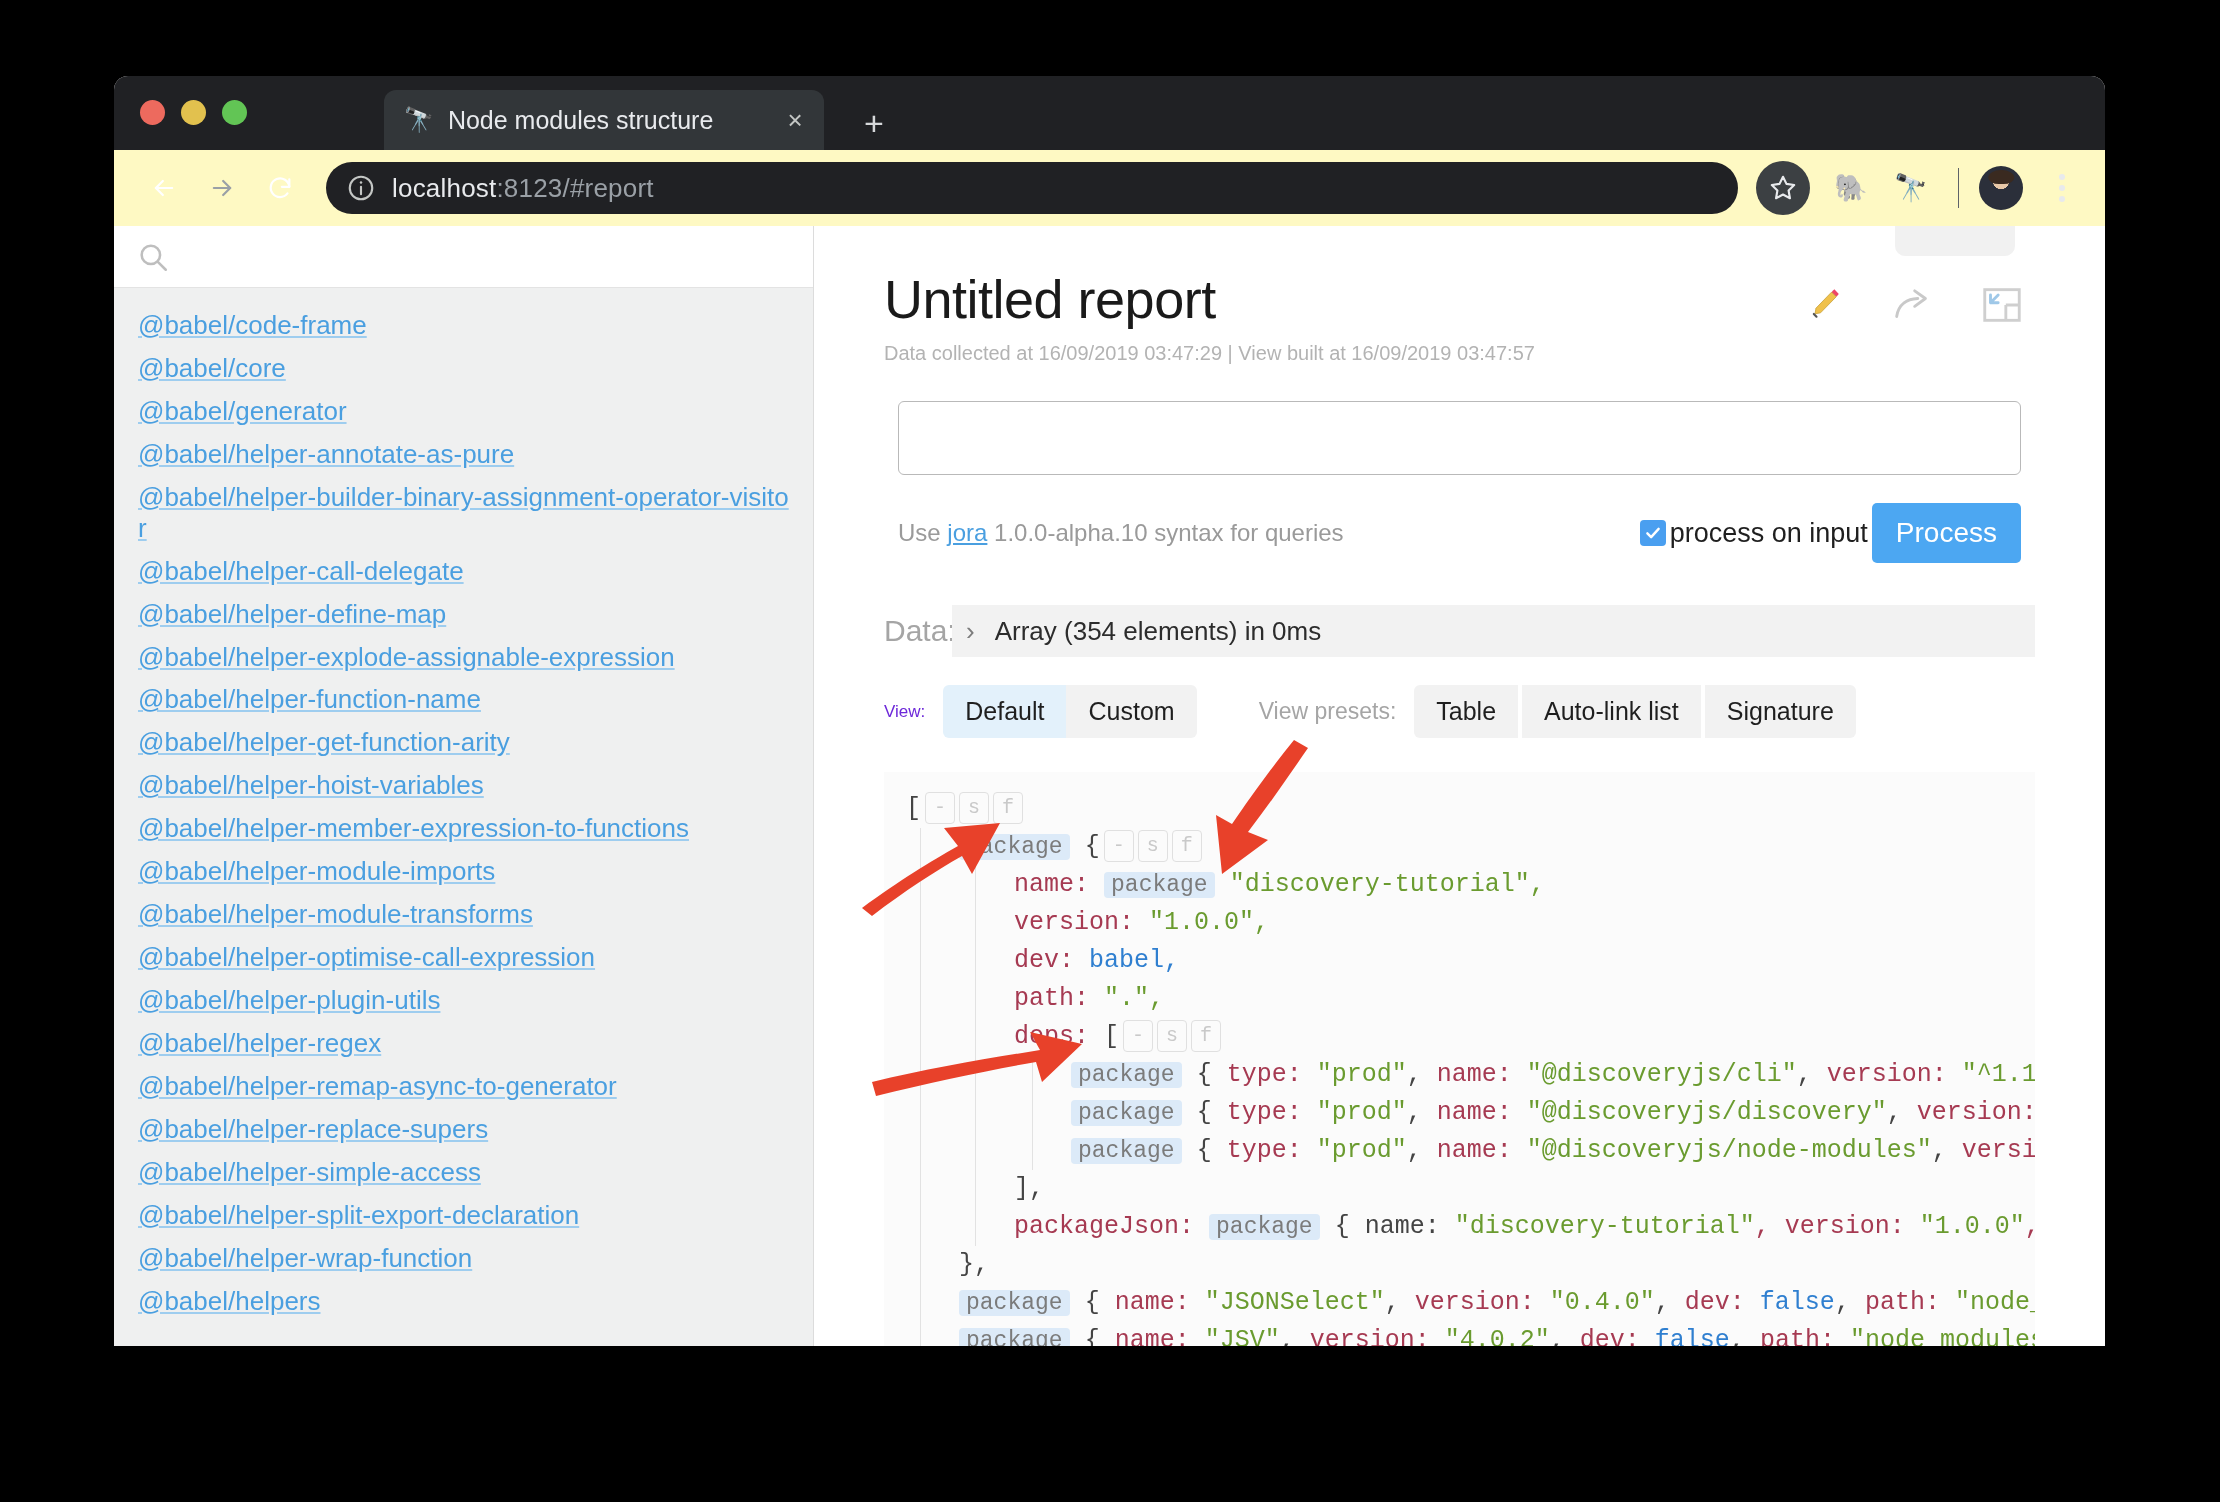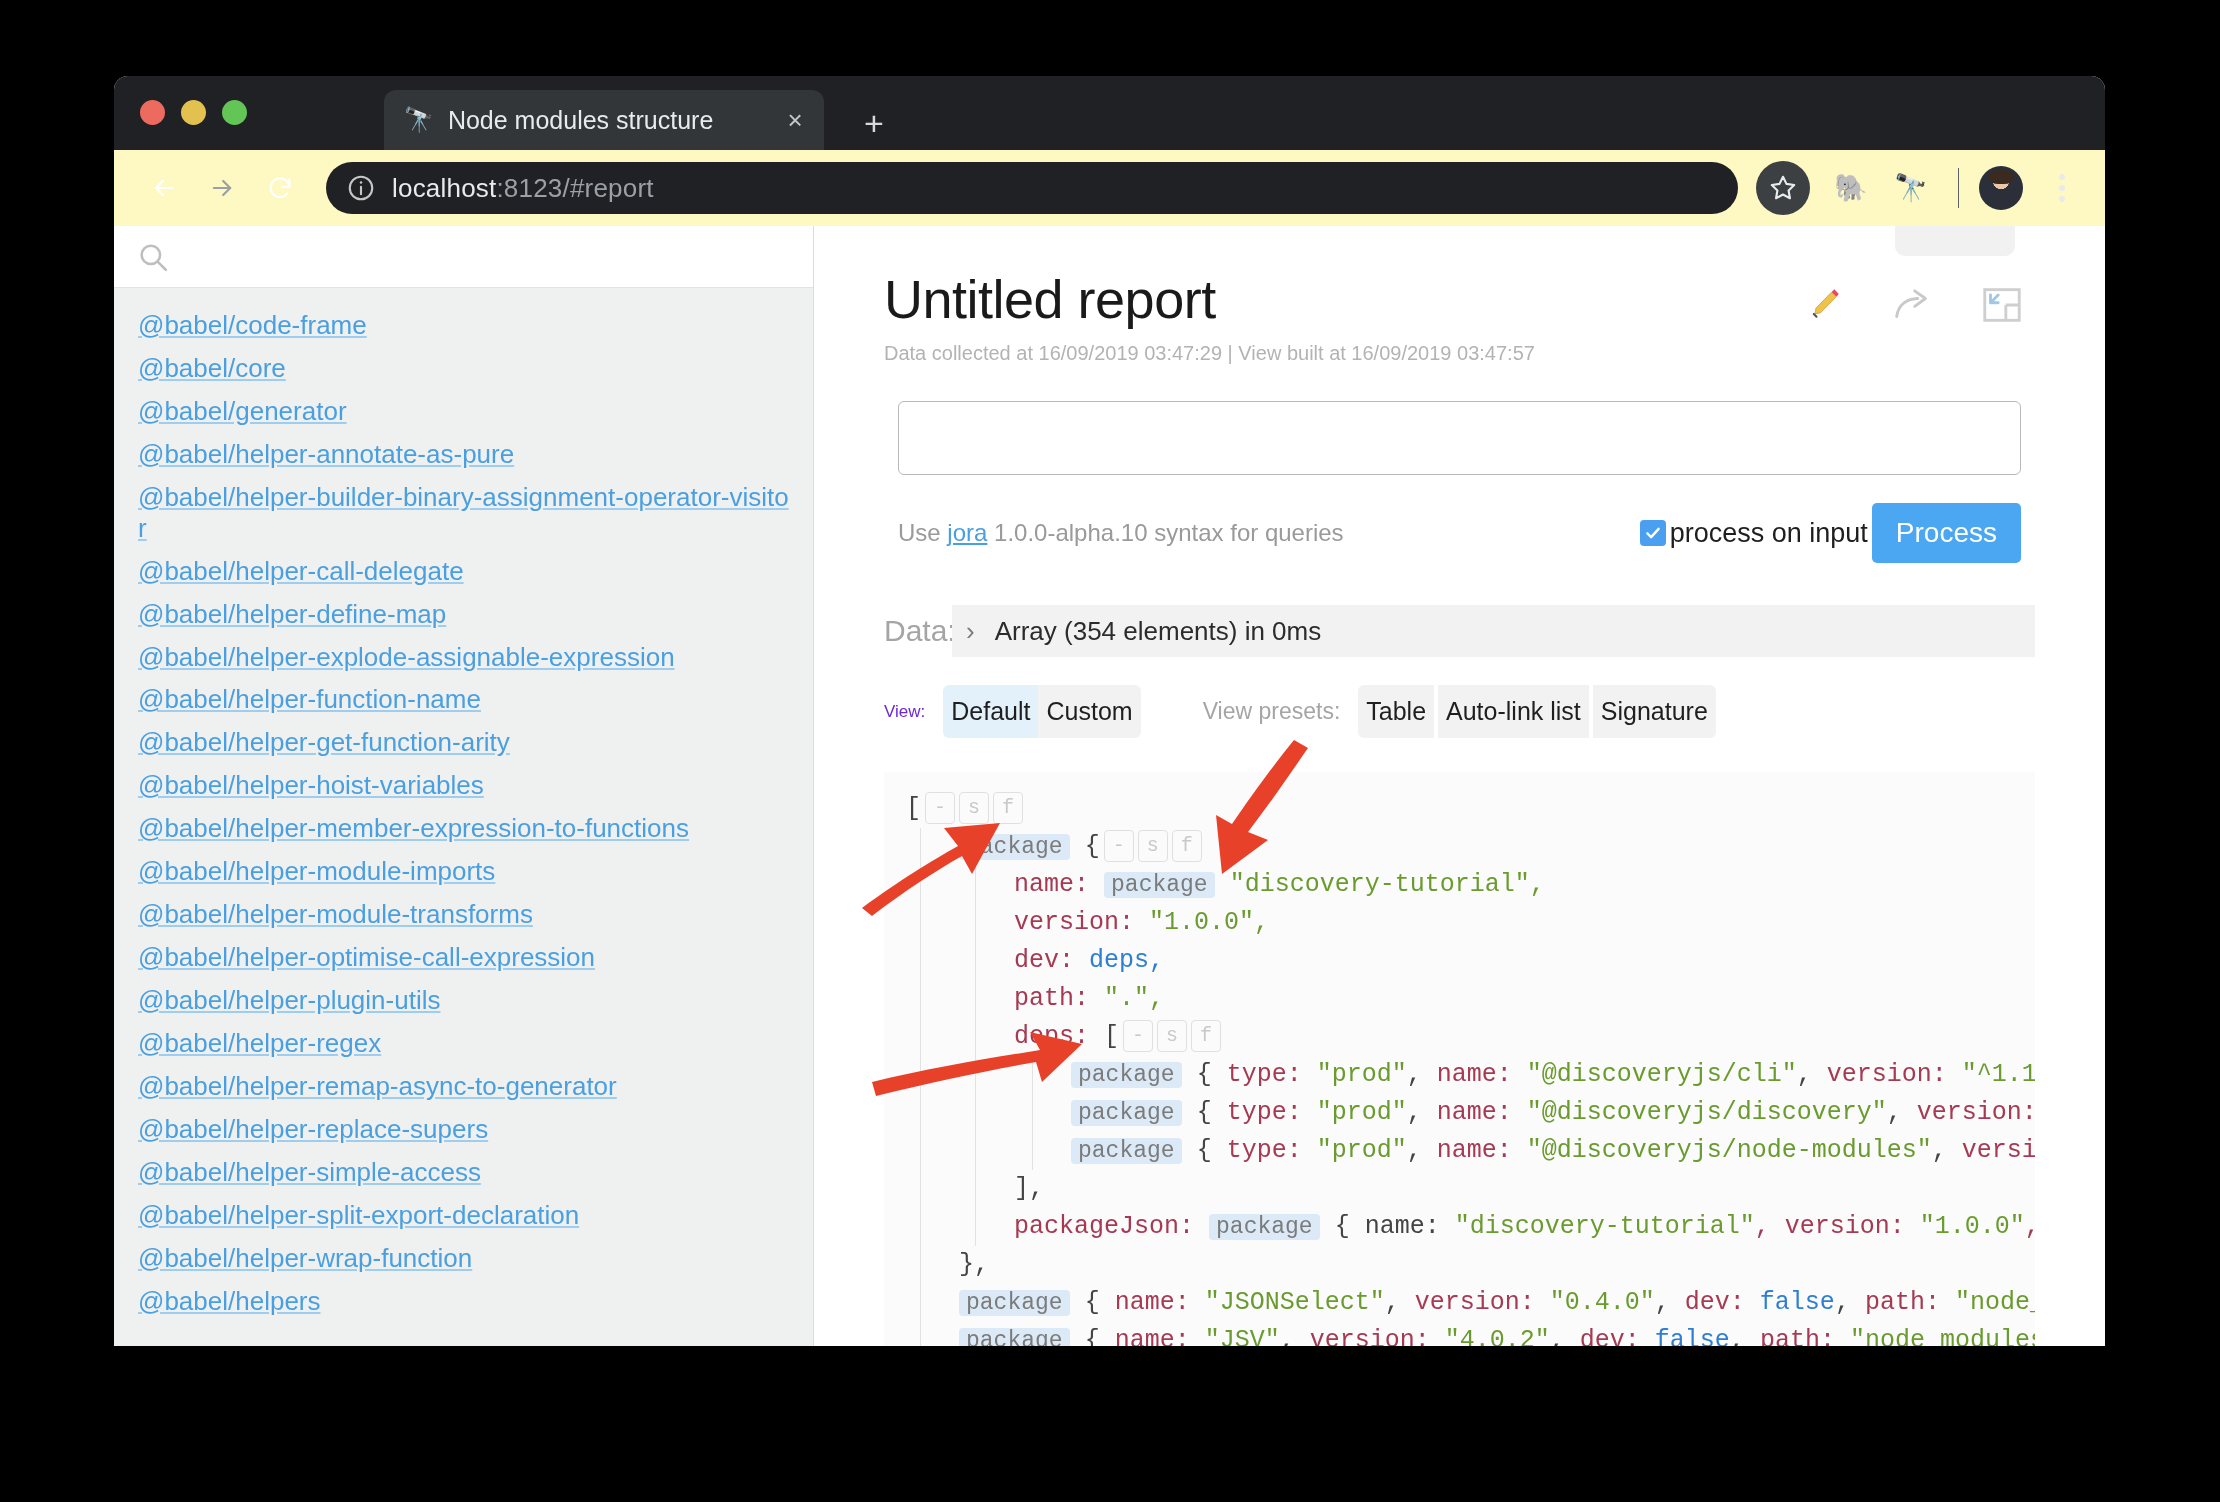--- a/index.html
+++ b/index.html
@@ -170,21 +170,21 @@
     height: 52px; padding-left: 14px; gap: 20px;
   }
   .chev { color: #7c7c7c; font-size: 26px; }
   .data-text { font-size: 26px; color: #2c2c2c; }
 
   .view-row { margin: 28px 70px 0 70px; display: flex; align-items: center; gap: 18px; }
   .view-label { font-size: 17px; color: #6d28d9; }
   .btn-group { display: flex; border-radius: 6px; overflow: hidden; }
   .vbtn {
     background: #f2f2f2; border: 0; font-family: "Liberation Sans", sans-serif;
-    font-size: 25px; color: #1f1f1f; padding: 12px 8px; cursor: pointer;
+    font-size: 25px; color: #1f1f1f; padding: 12px 22px; cursor: pointer;
   }
   .vbtn.active { background: #e3f1fb; }
   .presets-label { margin-left: 44px; font-size: 23px; color: #a5a5a5; }
   .gap2 { width: 4px; }
 
   
   .struct {
     margin: 34px 70px 0 70px; background: #fbfbfb;
     font-family: "Liberation Mono", monospace;
     font-size: 25px; line-height: 1.52;
@@ -382,21 +382,21 @@
       <div class="struct">
 
         <div class="sline"><span class="p">[</span><span class="act">-</span><span class="act">s</span><span class="act">f</span></div>
 
         <div class="guide" style="margin-left:14px">
           <div class="sline"><span class="badge">package</span> <span class="p">{</span><span class="act">-</span><span class="act">s</span><span class="act">f</span></div>
 
           <div class="guide" style="margin-left:16px">
             <div class="sline"><span class="k">name:</span> <span class="badge">package</span> <span class="s">"discovery-tutorial",</span></div>
             <div class="sline"><span class="k">version:</span> <span class="s">"1.0.0",</span></div>
-            <div class="sline"><span class="k">dev:</span> <span class="b">deps,</span></div>
+            <div class="sline"><span class="k">dev:</span> <span class="b">babel,</span></div>
             <div class="sline"><span class="k">path:</span> <span class="s">".",</span></div>
             <div class="sline"><span class="k">deps:</span> <span class="p">[</span><span class="act">-</span><span class="act">s</span><span class="act">f</span></div>
 
             <div class="guide" style="margin-left:18px">
               <div class="sline"><span class="badge">package</span> <span class="p">{ </span><span class="k">type:</span> <span class="s">"prod"</span><span class="p">, </span><span class="k">name:</span> <span class="s">"@discoveryjs/cli"</span><span class="p">, </span><span class="k">version:</span> <span class="s">"^1.1.0"</span></div>
               <div class="sline"><span class="badge">package</span> <span class="p">{ </span><span class="k">type:</span> <span class="s">"prod"</span><span class="p">, </span><span class="k">name:</span> <span class="s">"@discoveryjs/discovery"</span><span class="p">, </span><span class="k">version:</span> </div>
               <div class="sline"><span class="badge">package</span> <span class="p">{ </span><span class="k">type:</span> <span class="s">"prod"</span><span class="p">, </span><span class="k">name:</span> <span class="s">"@discoveryjs/node-modules"</span><span class="p">, </span><span class="k">version:</span> </div>
             </div>
 
             <div class="sline"><span class="p">],</span></div>

